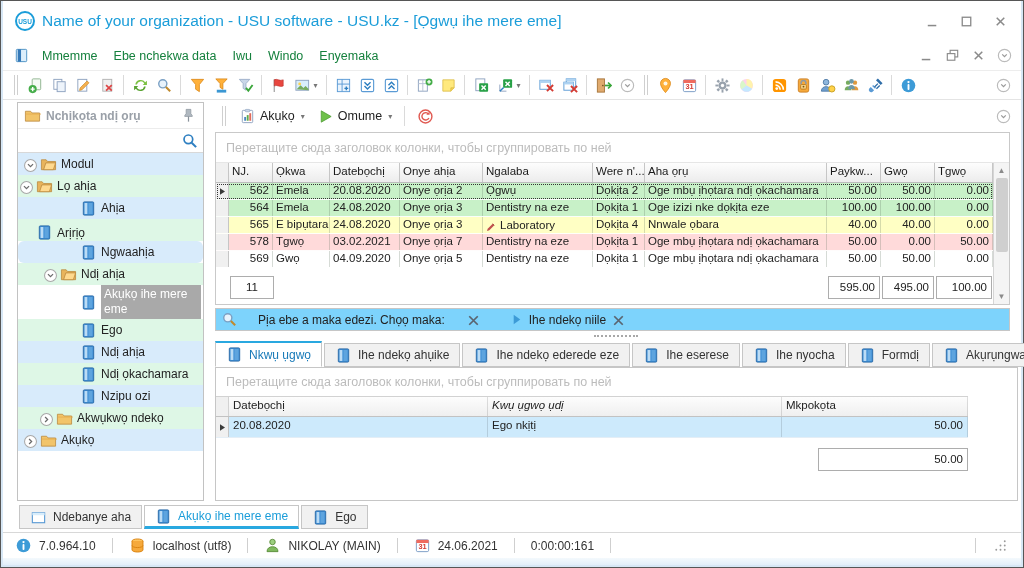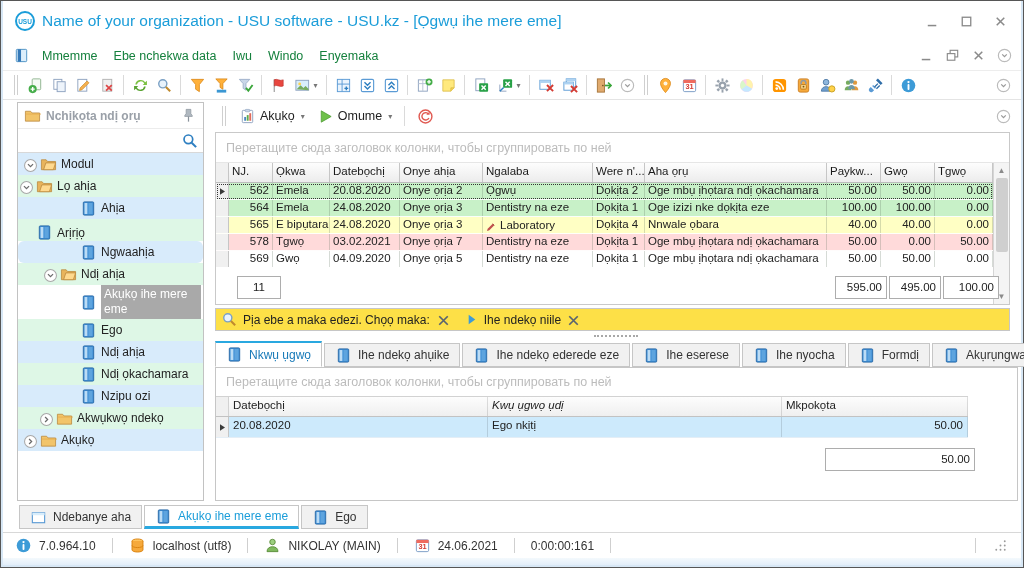--- a/index.html
+++ b/index.html
@@ -62,27 +62,27 @@
   .grow{display:flex;height:17px;border-bottom:1px solid rgba(255,255,255,.9);}
   .gind{width:13px;flex:none;background:#f0f0f0;border-right:1px solid #c6c6c6;display:flex;align-items:center;justify-content:center;}
   .gcell{border-right:1px solid rgba(90,110,90,.25);padding:1px 3px;font-size:11.5px;white-space:nowrap;overflow:hidden;}
   .al-r{text-align:right;}
   .t-green{background:#c8f1c8;}
   .t-yellow{background:#ffffc4;}
   .t-pink{background:#ffdada;}
   .t-white{background:#fff;}
   .selrow{outline:1.5px dotted #333;outline-offset:-2px;}
   .gfoot{position:relative;height:26px;margin-top:8px;margin-bottom:2px;}
-  .fbox{position:absolute;top:0;height:23px;line-height:21px;border:1px solid #adadad;background:#fff;font-size:11.5px;padding:0 4px;text-align:right;margin-left:7px;}
+  .fbox{position:absolute;top:0;height:23px;line-height:21px;border:1px solid #adadad;background:#fff;font-size:11.5px;padding:0 4px;text-align:right;}
   .vscroll{width:16px;border-left:1px solid #d5d5d5;background:#f4f4f4;display:flex;flex-direction:column;align-items:center;padding:1px;}
   .varrow{width:13px;height:13px;display:flex;align-items:center;justify-content:center;color:#8a8a8a;font-size:8px;flex:none;}
   .vthumb{width:12px;height:74px;background:#cfcfcf;border-radius:2px;margin-top:1px;}
   .vfill{flex:1;}
 
-  .filterbar{width:795px;height:23px;border:1px solid #c6c6c6;margin-top:3px;display:flex;align-items:center;gap:5px;padding:0 5px;flex:none;background:#fde047;}
+  .filterbar{width:795px;height:23px;border:1px solid #c6c6c6;margin-top:3px;display:flex;align-items:center;gap:20px;padding:0 5px;flex:none;background:#7dd3fc;}
   .filter-x{width:15px;height:15px;}
   .fscope{display:flex;align-items:center;gap:4px;margin-left:8px;}
 
   .splitter{height:9px;display:flex;align-items:center;justify-content:center;flex:none;}
   .splitdots{width:44px;border-top:2px dotted #a8a8a8;}
 
   .tabstrip{display:flex;align-items:flex-end;gap:2px;height:27px;flex:none;}
   .dtab{height:24px;display:flex;align-items:center;gap:6px;padding:0 10px;background:#f1f1f1;border:1px solid #c6c6c6;font-size:12px;color:#333;white-space:nowrap;}
   .dtab.active{background:#fff;border-top:2px solid #29a8e0;color:#1779b8;border-bottom-color:#fff;height:26px;}
 

